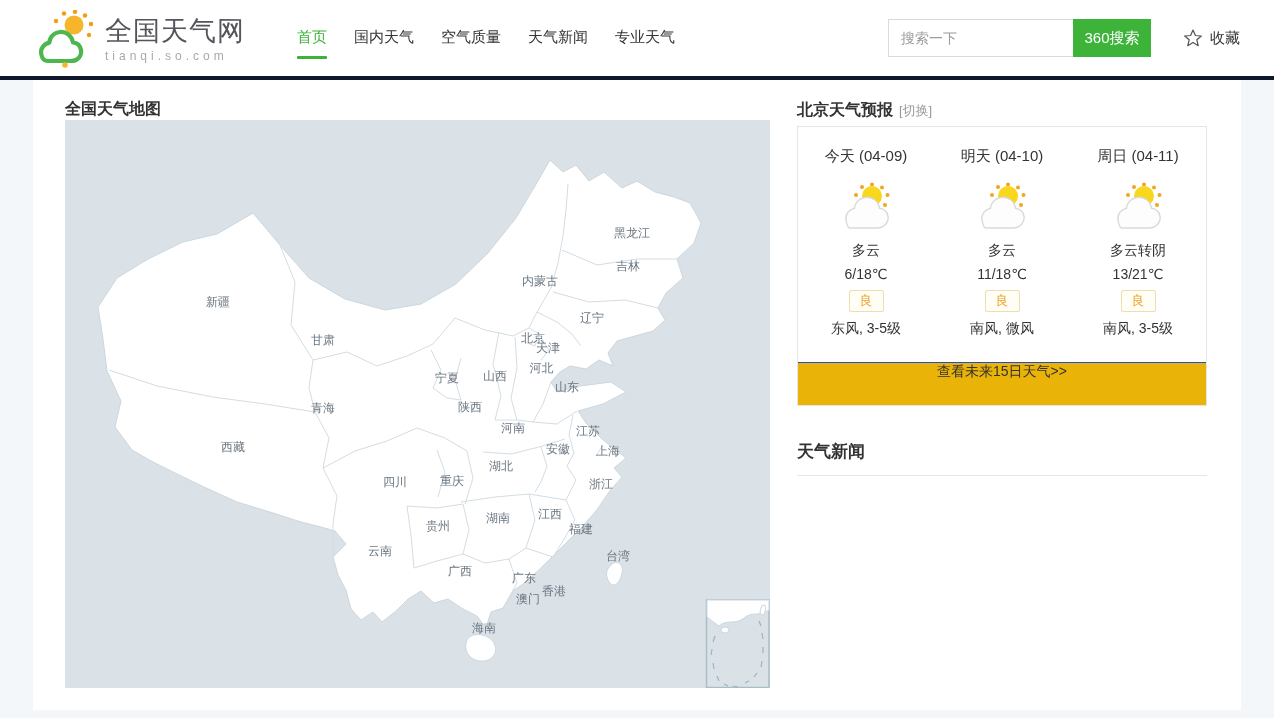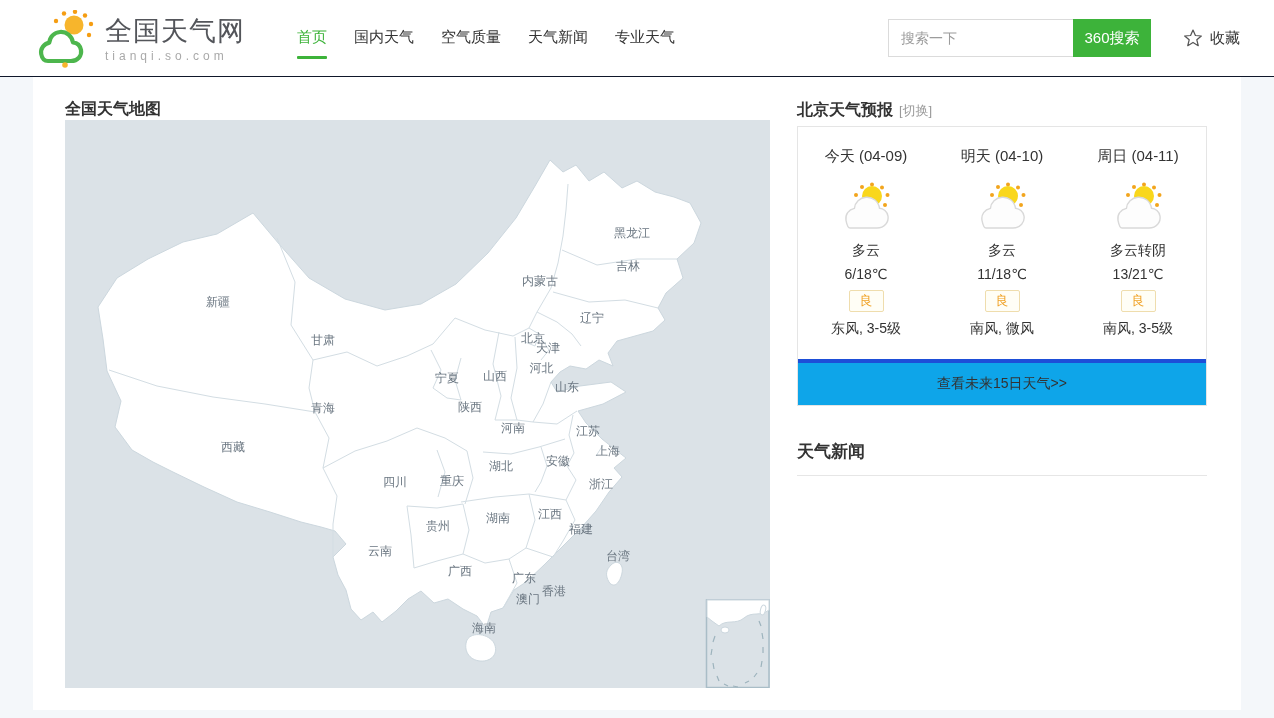--- a/index.html
+++ b/index.html
@@ -5,21 +5,21 @@
   html,body{margin:0;padding:0;}
   body{
     width:1274px;height:718px;position:relative;overflow:hidden;
     background:#f4f7fa;
     font-family:"Liberation Sans","DejaVu Sans",sans-serif;
     -webkit-font-smoothing:antialiased;
   }
   a{text-decoration:none;color:inherit;}
 
   
-  .header{position:absolute;left:0;top:0;width:1274px;height:76px;background:#fff;border-bottom:1px solid #0f172a;z-index:5;}
+  .header{position:absolute;left:0;top:0;width:1274px;height:76px;background:#fff;border-bottom:4px solid #0f172a;z-index:5;}
   .logo{position:absolute;left:34px;top:10px;display:flex;align-items:center;gap:11px;cursor:pointer;}
   .logo-title{font-size:27px;color:#53555a;letter-spacing:1px;line-height:30px;}
   .logo-sub{font-size:12px;color:#a9a9a9;letter-spacing:4px;margin-top:3px;}
   .nav{position:absolute;left:297px;top:0;height:76px;display:flex;gap:27px;}
   .nav a{display:block;line-height:74px;font-size:15px;color:#333;position:relative;cursor:pointer;}
   .nav a.active{color:#3db33a;}
   .nav a.active::after{content:"";position:absolute;left:50%;transform:translateX(-50%);bottom:17px;width:30px;height:3px;background:#3db33a;border-radius:1px;}
   .search{position:absolute;left:888px;top:19px;display:flex;}
   .search input{width:185px;height:38px;box-sizing:border-box;border:1px solid #dbdbdb;border-right:none;padding:0 12px;font-size:14px;color:#333;outline:none;background:#fff;font-family:inherit;}
   .search input::placeholder{color:#9c9c9c;}
@@ -39,21 +39,21 @@
   .fc-head .switch{font-size:13px;color:#999;font-weight:normal;margin-left:6px;cursor:pointer;}
   .panel{position:absolute;left:0;top:50px;width:410px;height:280px;box-sizing:border-box;border:1px solid #e5e5e5;background:#fff;display:flex;flex-direction:column;}
   .days{display:flex;flex:1;}
   .day-col{flex:1;text-align:center;padding-top:20px;}
   .day-name{font-size:15px;color:#333;margin-bottom:6px;}
   .w-icon{display:block;margin:16px auto 12px;}
   .cond{font-size:14px;color:#333;}
   .temp{font-size:14px;color:#333;margin-top:6px;}
   .aqi{display:inline-block;margin-top:8px;padding:1px 10px;font-size:13px;color:#f0a125;border:1px solid #efddad;background:#fffef6;border-radius:2px;line-height:18px;}
   .wind{font-size:14px;color:#333;margin-top:8px;}
-  .panel-footer{height:42px;background:#0ea5e9;border-top:4px solid #1d4ed8;display:flex;align-items:center;justify-content:center;}
+  .panel-footer{height:42px;background:#eab308;border-top:1px solid #1d4ed8;display:flex;justify-content:center;}
   .panel-footer a{font-size:14px;color:#333;cursor:pointer;}
   .news-title{position:absolute;left:0;top:364px;width:410px;margin:0;font-size:17px;font-weight:bold;color:#333;padding-bottom:12px;border-bottom:1px solid #e6e6e6;}
 </style>
 </head>
 <body>
 
 <div class="header">
   <div class="logo">
     <svg width="60" height="58" viewBox="0 0 60 58">
       <g fill="#f59d12">
@@ -160,21 +160,21 @@
         <span class="map-label" style="left: 527px; top: 198px;">辽宁</span>
         <span class="map-label" style="left: 468px; top: 218px;">北京</span>
         <span class="map-label" style="left: 483px; top: 228px;">天津</span>
         <span class="map-label" style="left: 463px; top: 248px; padding-left: 27px;">河北</span>
         <span class="map-label" style="left: 430px; top: 256px;">山西</span>
         <span class="map-label" style="left: 502px; top: 267px;">山东</span>
         <span class="map-label" style="left: 382px; top: 258px;">宁夏</span>
         <span class="map-label" style="left: 405px; top: 287px;">陕西</span>
         <span class="map-label" style="left: 448px; top: 308px;">河南</span>
         <span class="map-label" style="left: 523px; top: 311px;">江苏</span>
-        <span class="map-label" style="left: 493px; top: 329px; margin-top: 12px;">安徽</span>
+        <span class="map-label" style="left: 493px; top: 329px;">安徽</span>
         <span class="map-label" style="left: 543px; top: 331px;">上海</span>
         <span class="map-label" style="left: 436px; top: 346px;">湖北</span>
         <span class="map-label" style="left: 387px; top: 361px;">重庆</span>
         <span class="map-label" style="left: 330px; top: 362px;">四川</span>
         <span class="map-label" style="left: 536px; top: 364px;">浙江</span>
         <span class="map-label" style="left: 433px; top: 398px;">湖南</span>
         <span class="map-label" style="left: 485px; top: 394px;">江西</span>
         <span class="map-label" style="left: 373px; top: 406px;">贵州</span>
         <span class="map-label" style="left: 516px; top: 409px;">福建</span>
         <span class="map-label" style="left: 315px; top: 431px;">云南</span>

